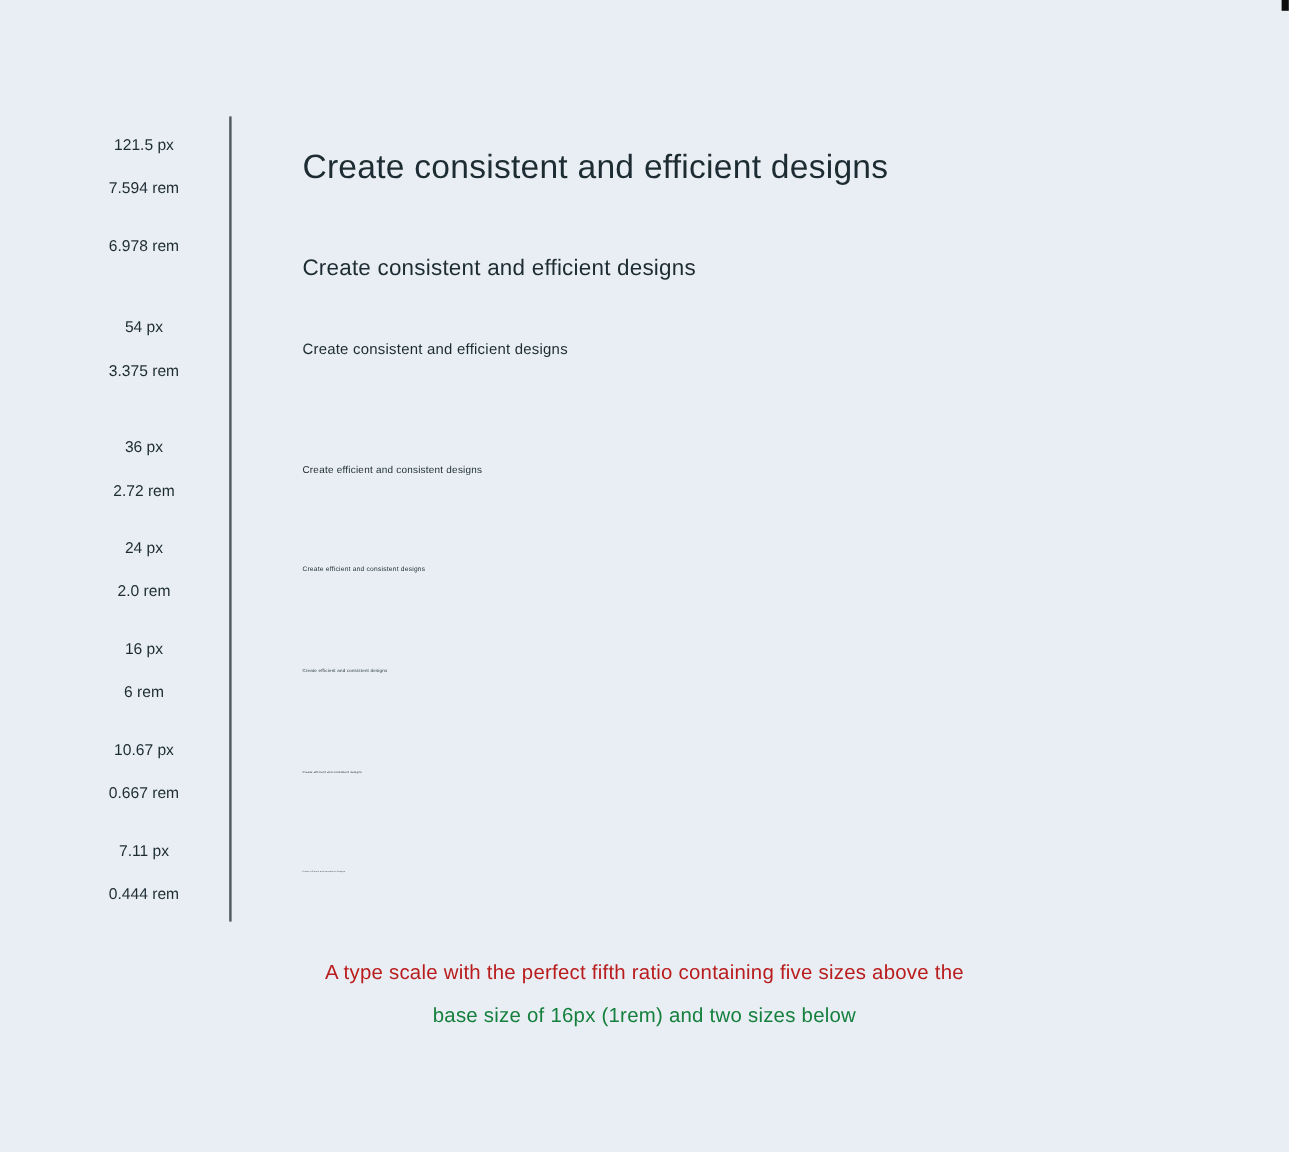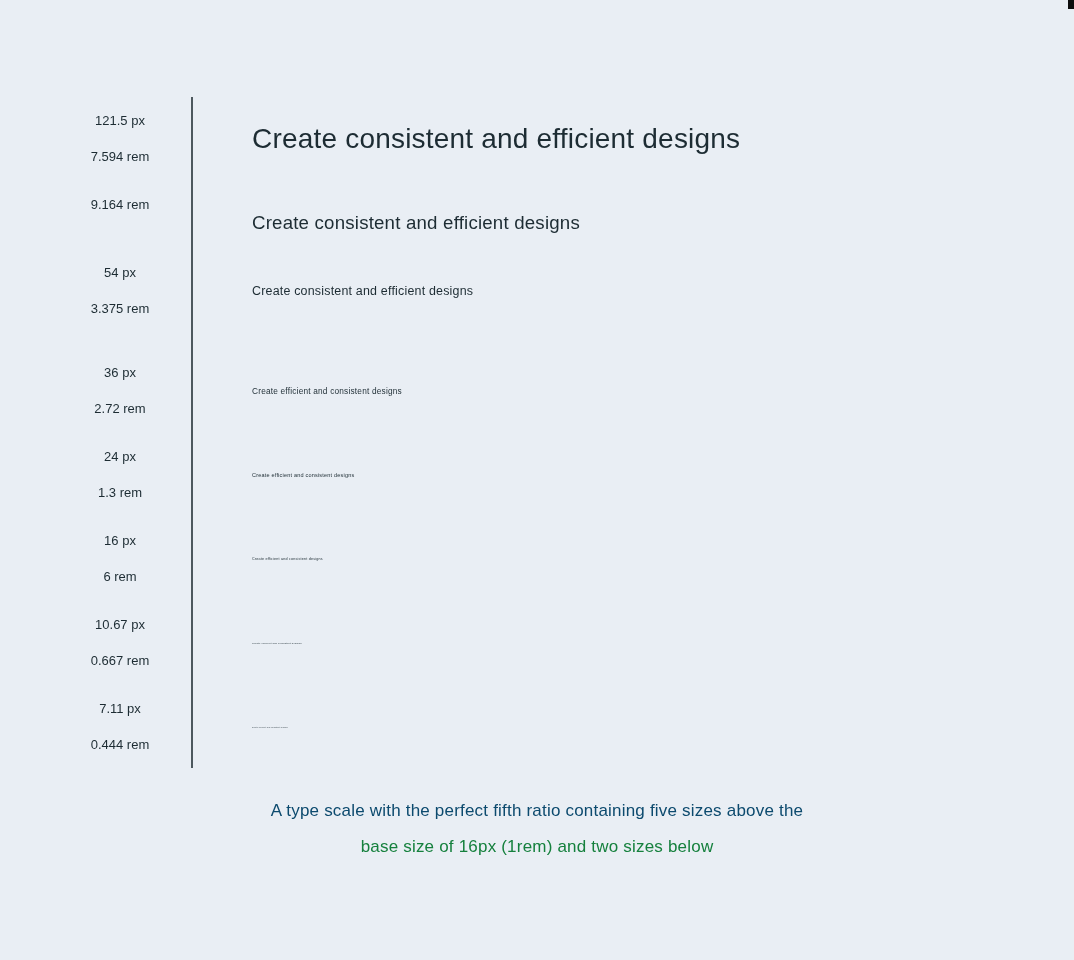--- a/index.html
+++ b/index.html
@@ -91,21 +91,21 @@
   <div class="scale-row" style="top: 0px;">
     <div class="size-labels">
       <div class="size-label px-label">121.5 px</div>
       <div class="size-label rem-label">7.594 rem</div>
     </div>
     <div class="sample-text" style="font-size: 28.0057px;">Create consistent and efficient designs</div>
   </div>
 
   <div class="scale-row" style="top: 84px;">
     <div class="size-labels">
-      <div class="size-label rem-label">9.164 rem</div>
+      <div class="size-label rem-label">6.978 rem</div>
     </div>
     <div class="sample-text" style="font-size: 18.6705px;">Create consistent and efficient designs</div>
   </div>
 
   <div class="scale-row" style="top: 152px;">
     <div class="size-labels">
       <div class="size-label px-label">54 px</div>
       <div class="size-label rem-label">3.375 rem</div>
     </div>
     <div class="sample-text" style="font-size: 12.447px;">Create consistent and efficient designs</div>
@@ -115,21 +115,21 @@
     <div class="size-labels">
       <div class="size-label px-label">36 px</div>
       <div class="size-label rem-label">2.72 rem</div>
     </div>
     <div class="sample-text" style="font-size: 8.298px;">Create efficient and consistent designs</div>
   </div>
 
   <div class="scale-row" style="top: 336px;">
     <div class="size-labels">
       <div class="size-label px-label">24 px</div>
-      <div class="size-label rem-label">1.3 rem</div>
+      <div class="size-label rem-label">2.0 rem</div>
     </div>
     <div class="sample-text" style="font-size: 5.532px;">Create efficient and consistent designs</div>
   </div>
 
   <div class="scale-row" style="top: 420px;">
     <div class="size-labels">
       <div class="size-label px-label">16 px</div>
       <div class="size-label rem-label">6 rem</div>
     </div>
     <div class="sample-text" style="font-size: 3.688px;">Create efficient and consistent designs</div>
@@ -146,17 +146,17 @@
   <div class="scale-row" style="top: 588px;">
     <div class="size-labels">
       <div class="size-label px-label">7.11 px</div>
       <div class="size-label rem-label">0.444 rem</div>
     </div>
     <div class="sample-text" style="font-size: 1.63885px;">Create efficient and consistent designs</div>
   </div>
 </div>
 
   <div class="caption">
-    <div class="caption-line" style="color: #0c4a6e;">A type scale with the perfect fifth ratio containing five sizes above the</div>
+    <div class="caption-line" style="color: #b91c1c;">A type scale with the perfect fifth ratio containing five sizes above the</div>
     <div class="caption-line" style="color: #15803d;">base size of 16px (1rem) and two sizes below</div>
   </div>
 
 </div>
 
 </body></html>

